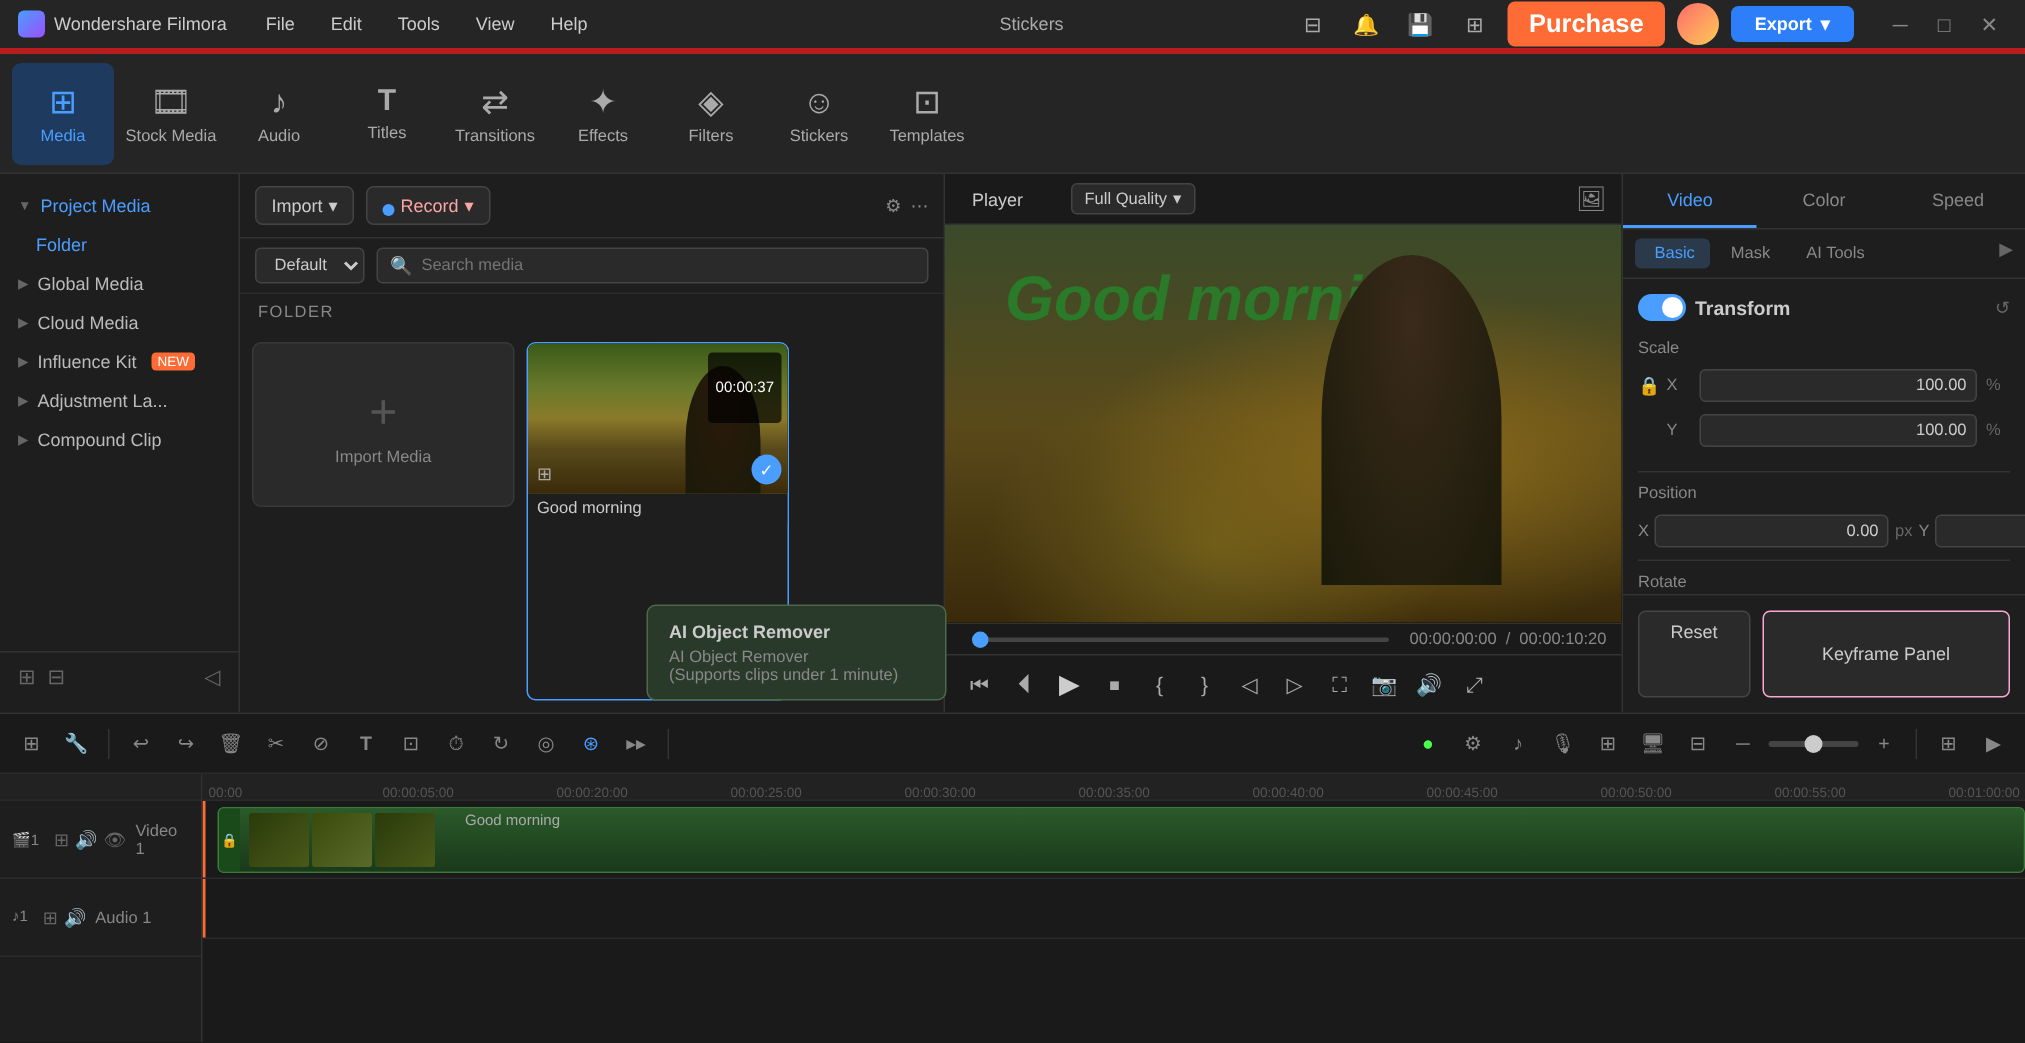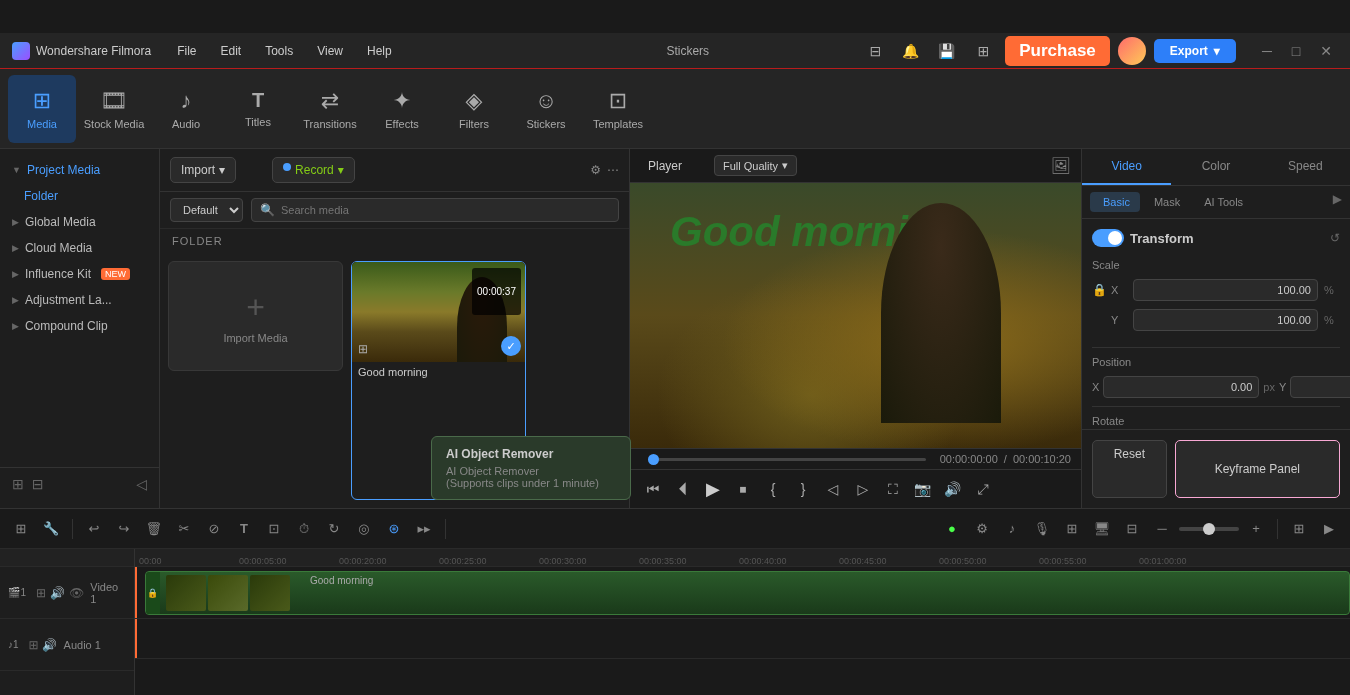--- a/index.html
+++ b/index.html
@@ -13,23 +13,22 @@
       font-size: 12px;
     }
 
     
     .titlebar {
       display: flex;
       align-items: center;
       background: #252525;
       height: 36px;
       padding: 0 12px;
-      border-bottom: 1px solid #b91c1c;
+      border-bottom: 4px solid #b91c1c;
       user-select: none;
-      margin-top: 33px;
     }
     .titlebar-logo {
       display: flex;
       align-items: center;
       gap: 6px;
       margin-right: 16px;
     }
     .titlebar-logo-icon {
       width: 18px; height: 18px;
       background: linear-gradient(135deg, #4a9eff, #9b4fff);
@@ -220,30 +219,29 @@
       background: #2a2a2a;
       border: 1px solid #444;
       color: #ccc;
       padding: 5px 10px;
       border-radius: 5px;
       cursor: pointer;
       font-size: 12px;
     }
     .record-btn {
       display: flex;
-      align-items: flex-start;
+      align-items: flex-end;
       gap: 4px;
       background: #2a2a2a;
       border: 1px solid #444;
-      color: #84cc16;
+      color: #fca5a5;
       padding: 5px 10px;
       border-radius: 5px;
       cursor: pointer;
       font-size: 12px;
-      margin-left: 28px;
     }
     .record-dot {
       width: 8px; height: 8px;
       background: #4a9eff;
       border-radius: 50%;
       display: inline-block;
     }
     .media-toolbar-right {
       margin-left: auto;
       display: flex;
@@ -787,21 +785,21 @@
       flex-direction: column;
       position: relative;
     }
     .track-ruler {
       height: 18px;
       background: #222;
       border-bottom: 1px solid #2a2a2a;
       display: flex;
       align-items: flex-end;
       padding: 0 4px;
-      gap: 0;
+      gap: 16px;
       overflow: hidden;
     }
     .ruler-item {
       font-size: 9px;
       color: #555;
       min-width: 100px;
     }
     .track-row {
       height: 52px;
       border-bottom: 1px solid #2a2a2a;

